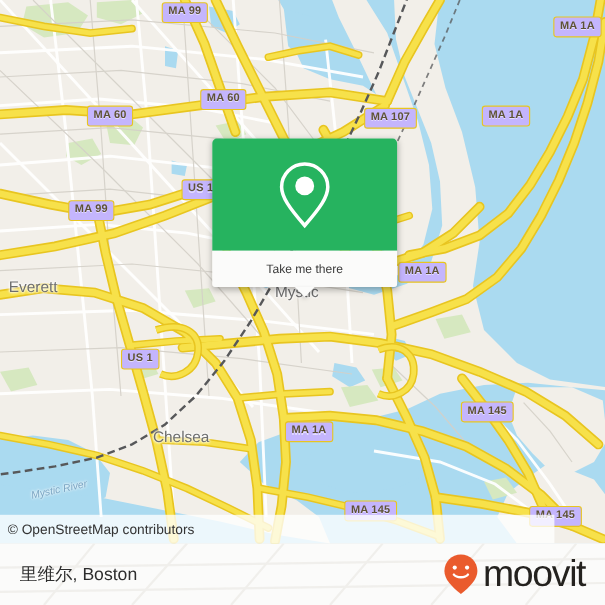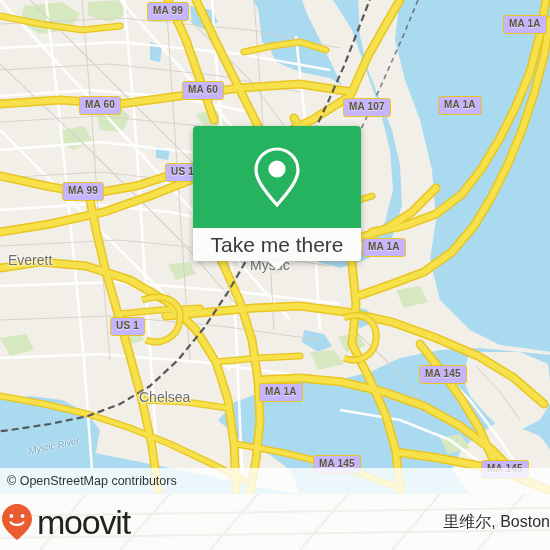--- a/index.html
+++ b/index.html
@@ -45,21 +45,21 @@
     position: absolute;
     color: #7ba6c4;
     font-size: 9.5px;
     font-style: italic;
     white-space: nowrap;
     text-shadow: 0 0 3px #fff, 0 0 2px #fff;
   }
 
   
   #osm-bar {
-    position: absolute; left: 0; bottom: 0; width: 550px; height: 26px;
+    position: absolute; left: 0; bottom: 0; width: 504px; height: 26px;
     background: rgba(255,255,255,.78);
     display: flex; align-items: center;
   }
   #osm-bar span {
     font-size: 12.5px; color: #333; padding-left: 7px; white-space: nowrap;
   }
 
   
   #card {
     position: absolute; left: 193px; top: 126px; width: 168px;
@@ -69,21 +69,21 @@
   }
   #card-top {
     height: 102px; background: #26b35f;
     border-radius: 4px 4px 0 0;
     display: flex; align-items: center; justify-content: center;
   }
   #card-btn {
     height: 33px; background: #fbfbfa;
     border-radius: 0 0 3px 3px;
     display: flex; align-items: center; justify-content: center;
-    color: #3b3b3b; font-size: 21px;
+    color: #3b3b3b; font-size: 11px;
     position: relative;
   }
   #card-tail {
     position: absolute; left: 50%; top: 100%;
     margin-left: -9px;
     width: 0; height: 0;
     border-left: 9px solid transparent;
     border-right: 9px solid transparent;
     border-top: 9px solid #fbfbfa;
     filter: drop-shadow(0 2px 2px rgba(0,0,0,.18));
@@ -295,21 +295,21 @@
     <div class="place" style="left:250px; top:257px;">Mystic</div>
     <div class="place" style="left:127px; top:389px;margin-left:12px;">Chelsea</div>
     <div class="river" style="left:28px; top:440px; transform:rotate(-12deg);">Mystic River</div>
 
     <div class="shield" style="left:147px; top:2px;">MA 99</div>
     <div class="shield" style="left:79px;  top:96px;">MA 60</div>
     <div class="shield" style="left:182px; top:81px;">MA 60</div>
     <div class="shield" style="left:62px;  top:182px;">MA 99</div>
     <div class="shield" style="left:165px; top:163px;">US 1</div>
     <div class="shield" style="left:110px; top:317px;">US 1</div>
-    <div class="shield" style="left:343px; top:98px;">MA 107</div>
+    <div class="shield" style="left:331px; top:98px;">MA 107</div>
     <div class="shield" style="left:438px; top:96px;">MA 1A</div>
     <div class="shield" style="left:503px; top:15px;">MA 1A</div>
     <div class="shield" style="left:362px; top:238px;">MA 1A</div>
     <div class="shield" style="left:259px; top:383px;">MA 1A</div>
     <div class="shield" style="left:419px; top:365px;">MA 145</div>
     <div class="shield" style="left:313px; top:455px;">MA 145</div>
     <div class="shield" style="left:481px; top:460px;">MA 145</div>
 
     <div id="osm-bar">
       <span>© OpenStreetMap contributors</span>
@@ -336,26 +336,26 @@
           <path d="M120,56 L170,0"></path>
         <path d="M210,56 L258,0"></path>
           <path d="M300,56 L348,0"></path>
         <path d="M392,56 L440,0"></path>
           <path d="M478,56 L524,0"></path>
         <path d="M0,22 L550,14"></path>
           <path d="M0,44 L550,36"></path>
       </g>
     </svg>
 
+    <div id="footer-title">里维尔, Boston</div>
+
     <div id="brand">
       <svg width="34" height="38" viewBox="0 0 34 38">
         <path d="M17 1 C8.7 1 2 7.7 2 16 C2 23.5 8.5 30 17 37 C25.5 30 32 23.5 32 16 C32 7.7 25.3 1 17 1 Z" fill="#ea5b2d"></path>
         <circle cx="11.4" cy="13" r="1.9" fill="#ffffff"></circle>
         <circle cx="22.6" cy="13" r="1.9" fill="#ffffff"></circle>
         <path d="M10.6 19.4 C13 22.6 21 22.6 23.4 19.4" fill="none" stroke="#ffffff" stroke-width="2.2" stroke-linecap="round"></path>
       </svg>
       <span id="brand-word">moovit</span>
     </div>
-
-    <div id="footer-title">里维尔, Boston</div>
   </div>
 
 </div>
 
 </body></html>

